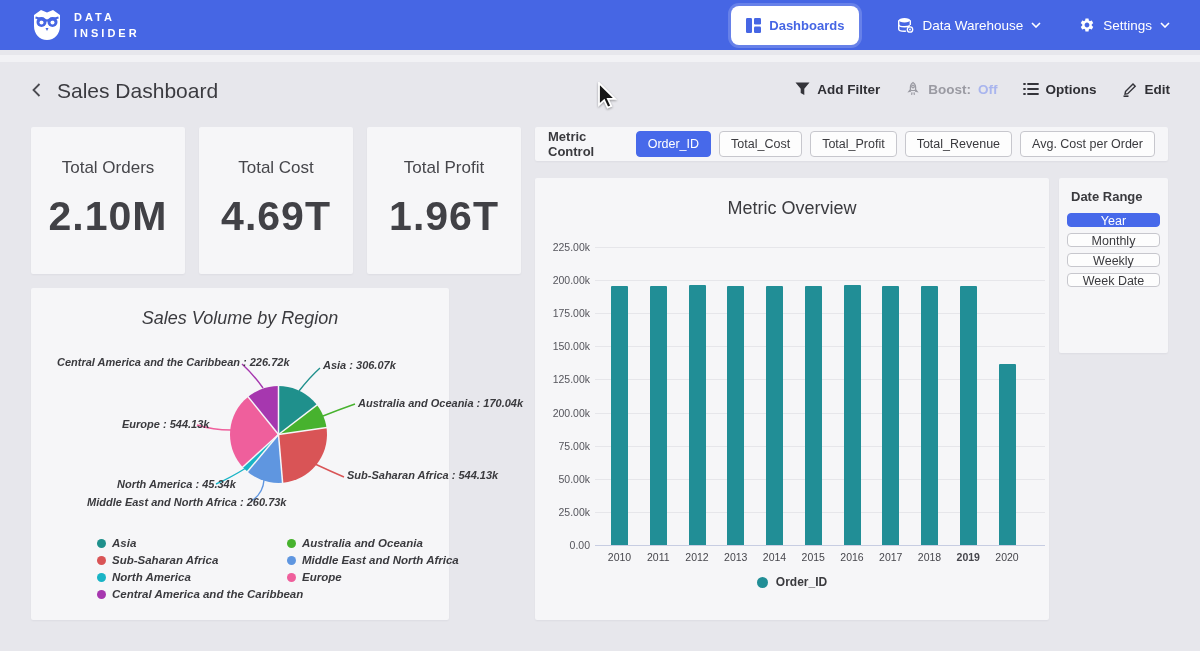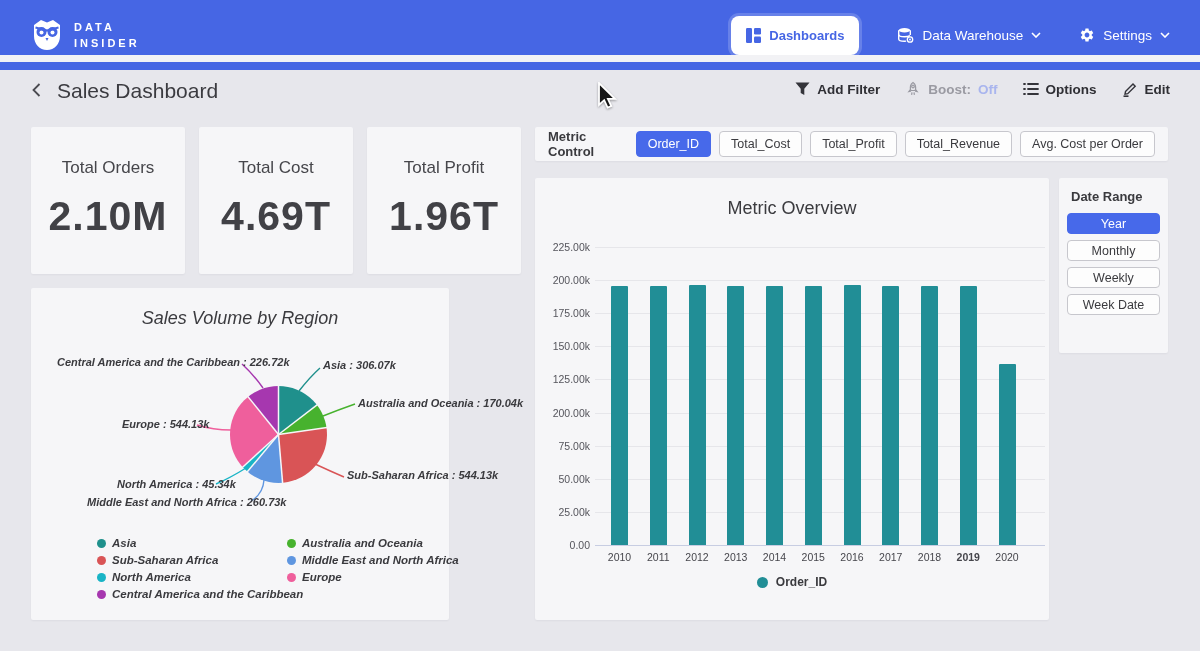--- a/index.html
+++ b/index.html
@@ -1,20 +1,20 @@
 <!DOCTYPE html>
 <html><head>
 <meta charset="utf-8">
 <style>
   * { margin:0; padding:0; box-sizing:border-box; }
   html,body { width:1200px; height:651px; }
   body { font-family:"Liberation Sans", sans-serif; background:#e7e7ec; position:relative; overflow:hidden; }
 
   
-  .navbar { position:absolute; left:0; top:0; width:1200px; height:70px; background:#4666e4;
+  .navbar { position:absolute; left:0; top:0; width:1200px; height:50px; background:#4666e4;
             display:flex; align-items:center; justify-content:space-between; padding:0 30px; }
   .brand { display:flex; align-items:center; gap:10px; }
   .brand-text { color:#fff; font-size:11px; font-weight:bold; letter-spacing:3px; line-height:1.5; }
   .nav-right { display:flex; align-items:center; gap:38px; }
   .nav-pill { display:flex; align-items:center; gap:8px; background:#fff; color:#4666e4;
               border:none; border-radius:8px; padding:12px 15px; font-size:13px; font-weight:bold;
               font-family:inherit; cursor:pointer; box-shadow:0 0 0 3px rgba(255,255,255,.18); }
   .nav-item { display:flex; align-items:center; gap:8px; color:#fff; font-size:13.5px; cursor:pointer; }
   .sub-strip { position:absolute; left:0; top:55px; width:1200px; height:7px; background:#f2f2f5; }
 
@@ -34,21 +34,21 @@
 
   
   .metric-bar { display:flex; align-items:center; padding:0 13px; gap:8px; }
   .metric-label { font-size:13px; font-weight:600; color:#3a3a3e; margin-right:8px; }
   .chip { font-family:inherit; font-size:12.5px; color:#3a3a3e; background:#fdfdfd; border:1px solid #c7c7cd;
           border-radius:4px; padding:5px 11px; cursor:pointer; white-space:nowrap; }
   .chip.selected { background:#4769ea; border-color:#4769ea; color:#fff; }
 
   
   .dr-label { font-size:13px; font-weight:600; color:#3a3a3e; margin:11px 0 0 12px; }
-  .dr-btn { display:block; width:93px; height:21px; margin:6px auto 0; font-family:inherit; font-size:12.5px;
+  .dr-btn { display:block; width:93px; height:14px; margin:6px auto 0; font-family:inherit; font-size:12.5px;
             color:#3a3a3e; background:#fdfdfd; border:1px solid #c7c7cd; border-radius:4px; cursor:pointer; }
   .dr-btn.selected { background:#4769ea; border-color:#4769ea; color:#fff; }
   .dr-btn:first-of-type { margin-top:9px; }
 
   
   .chart-title { position:absolute; width:100%; top:20px; text-align:center; font-size:18px; color:#3b3b3f; }
 
   
   .gridline { position:absolute; height:1px; background:#e6e6ea; }
   .gridline.baseline { background:#c7cde2; }

